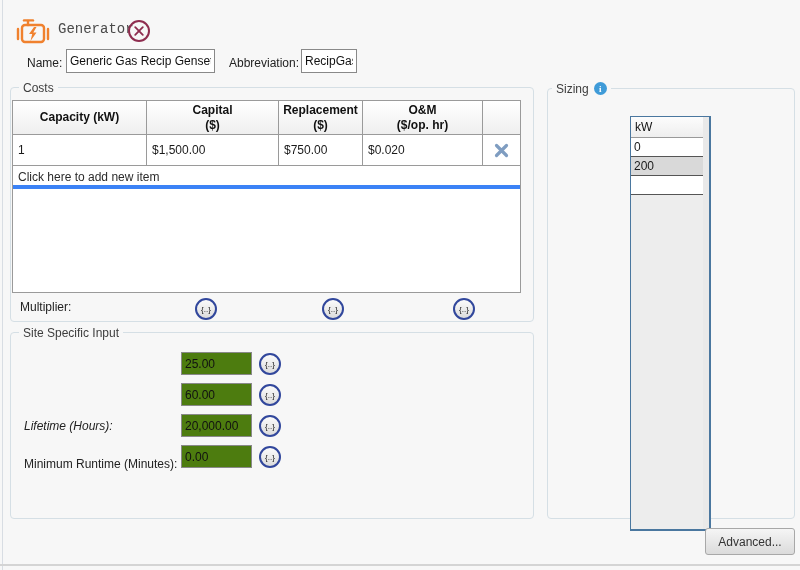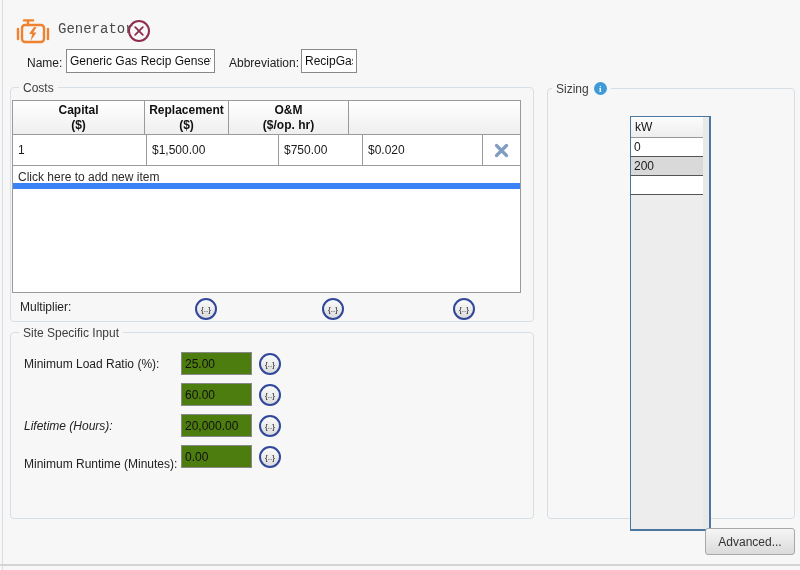--- a/index.html
+++ b/index.html
@@ -49,21 +49,21 @@
     font-weight:bold; line-height:1.25; border-right:1px solid #9a9a9a; color:#111;
   }
   .c-header .hc:last-child { border-right:none; }
   .c-row { display:flex; height:31px; border-bottom:1px solid #9a9a9a; }
   .c-row .dc {
     display:flex; align-items:center; padding-left:5px;
     border-right:1px solid #9a9a9a; overflow:hidden; white-space:nowrap;
   }
   .c-row .dc:last-child { border-right:none; padding-left:0; justify-content:center; }
   .w1{width:134px;} .w2{width:132px;} .w3{width:84px;} .w4{width:120px;} .w5{flex:1;}
-  .c-add { height:23px; line-height:22px; padding-left:5px; border-bottom:6px solid #3b82f6; color:#2b2b2b; cursor:pointer; }
+  .c-add { height:23px; line-height:22px; padding-left:5px; border-bottom:4px solid #3b82f6; color:#2b2b2b; cursor:pointer; }
   .c-fill { flex:1; background:#fff; }
 
   .mult-label { position:absolute; left:20px; top:300px; color:#222; }
 
   .ellipsis-btn {
     position:absolute; width:22px; height:22px; border-radius:50%;
     border:2px solid #31479c; background:linear-gradient(#fbfbfb,#dcdcdc);
     display:flex; align-items:center; justify-content:center;
     font-size:8px; color:#111; cursor:pointer; letter-spacing:0;
     font-family:"Liberation Sans", sans-serif;
@@ -133,20 +133,24 @@
   <input class="txt-input" style="left: 66px; top: 49px; width: 149px;" readonly="" value="Generic Gas Recip Genset w">
   <span class="fld-label" style="left:229px; top:56px;">Abbreviation:</span>
   <input class="txt-input" style="left: 301px; top: 49px; width: 56px;" readonly="" value="RecipGas">
 
   <div class="group" style="left:10px; top:87px; width:524px; height:235px;">
     <span class="group-label">Costs</span>
   </div>
 
   <div class="ctable">
     <div class="c-header">
+      <div class="hc w1">
+        <span>Capacity (kW)</span>
+        <span></span>
+      </div>
       <div class="hc w2">
         <span>Capital</span>
         <span>($)</span>
       </div>
       <div class="hc w3">
         <span>Replacement</span>
         <span>($)</span>
       </div>
       <div class="hc w4">
         <span>O&amp;M</span>
@@ -171,21 +175,20 @@
 
   <span class="mult-label">Multiplier:</span>
   <div class="ellipsis-btn" style="left:195px; top:298px;">{..}</div>
   <div class="ellipsis-btn" style="left:322px; top:298px;">{..}</div>
   <div class="ellipsis-btn" style="left:453px; top:298px;">{..}</div>
 
   <div class="group" style="left:10px; top:332px; width:524px; height:187px;">
     <span class="group-label">Site Specific Input</span>
   </div>
 
-  <span class="site-row-label" style="top:357px;">Minimum Load Ratio (%):</span>
   <input class="site-input" style="top: 352px;" readonly="" value="25.00">
   <div class="ellipsis-btn" style="left:259px; top:353px;">{..}</div>
 
   <input class="site-input" style="top: 383px;" readonly="" value="60.00">
   <div class="ellipsis-btn" style="left:259px; top:384px;">{..}</div>
 
   <span class="site-row-label" style="top:419px;font-style:italic;">Lifetime (Hours):</span>
   <input class="site-input" style="top: 414px;" readonly="" value="20,000.00">
   <div class="ellipsis-btn" style="left:259px; top:415px;">{..}</div>
 

